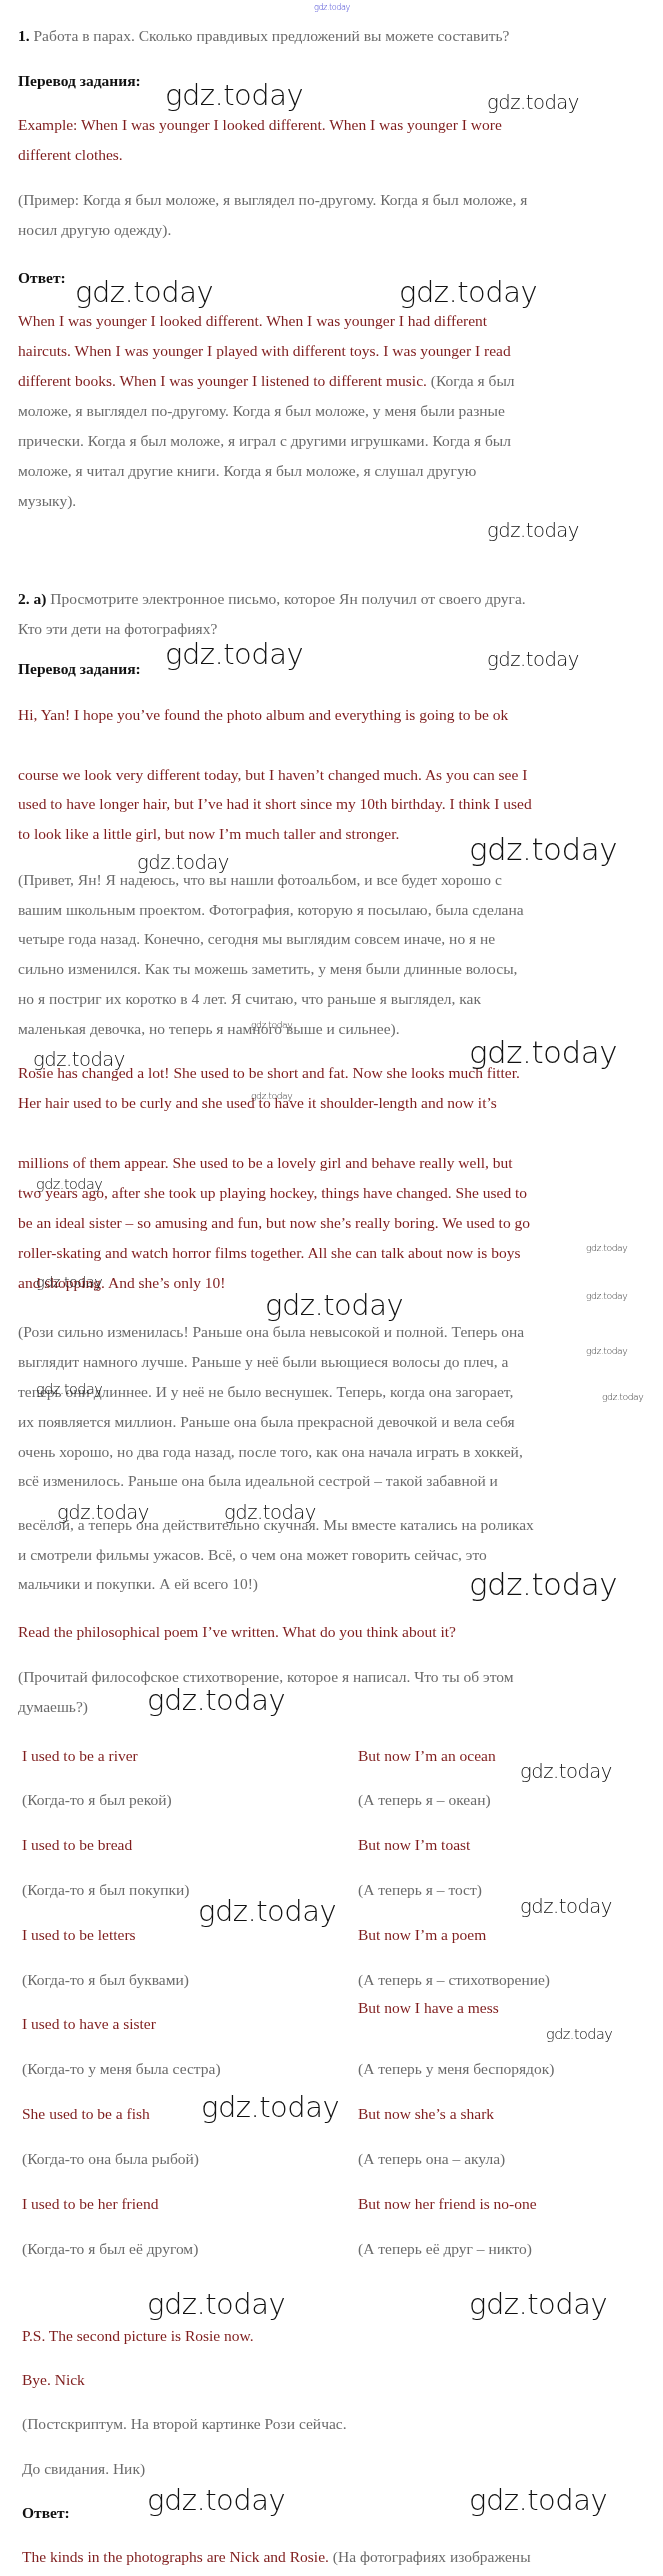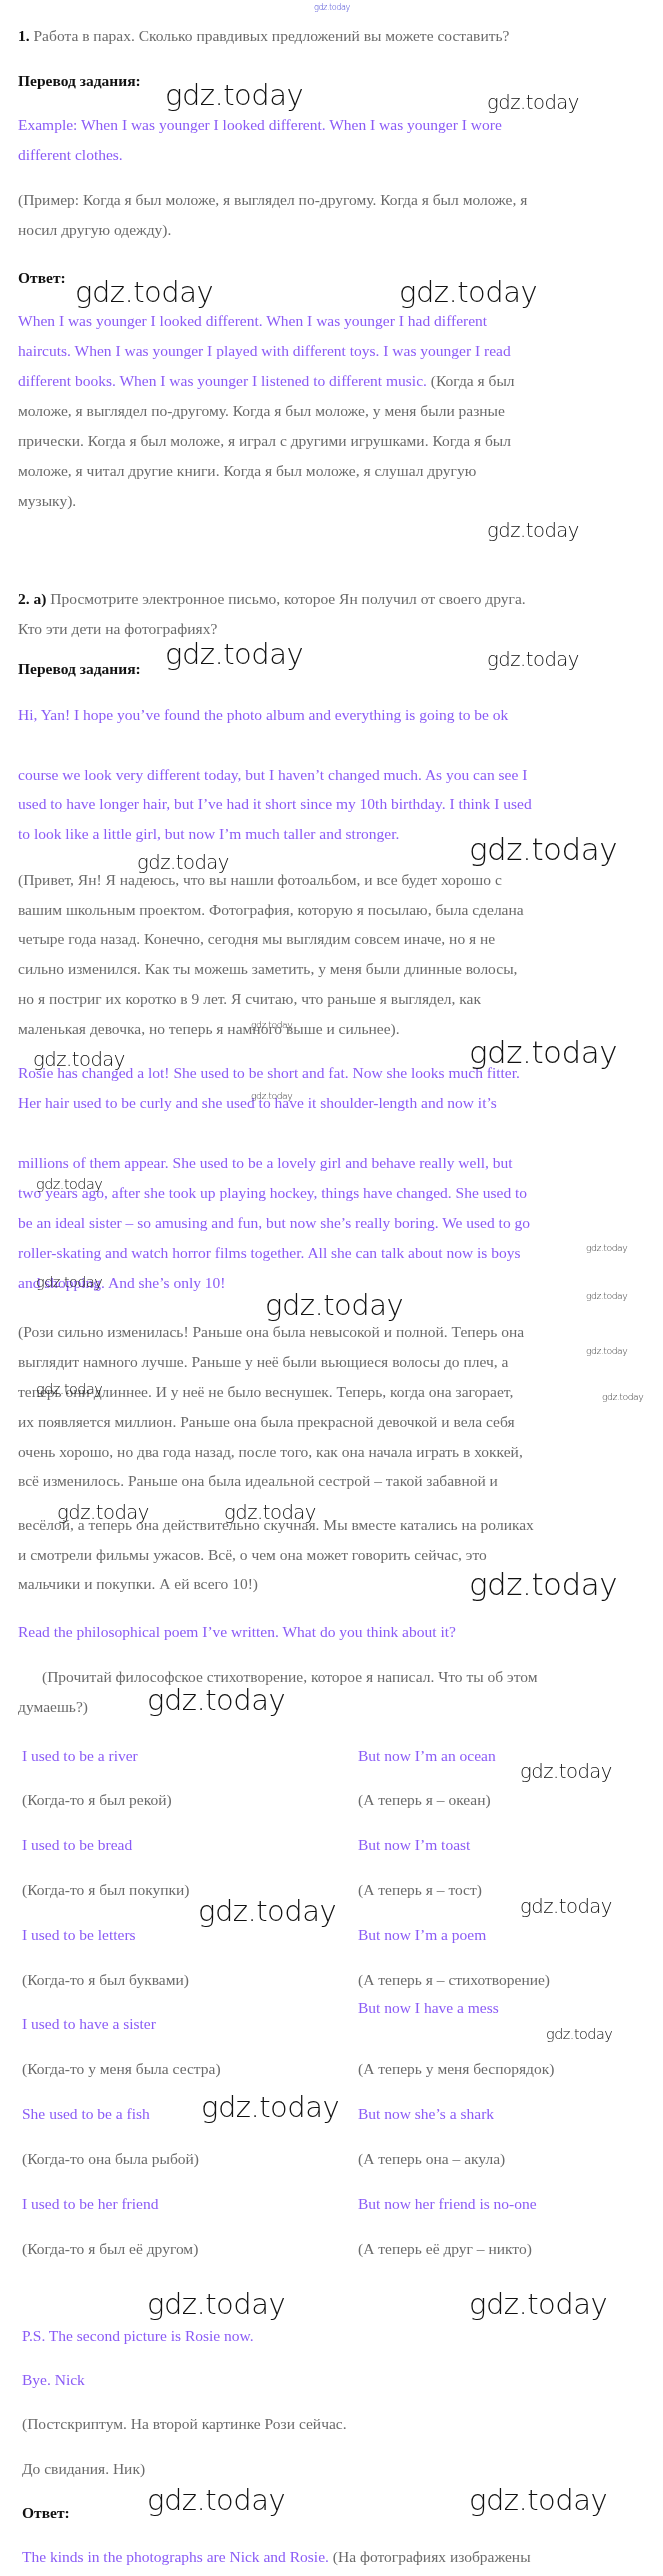--- a/index.html
+++ b/index.html
@@ -1,21 +1,21 @@
 <!DOCTYPE html>
 <html style="font-size:8.2px"><head>
 <meta charset="utf-8">
 <style>
   html, body { margin: 0; padding: 0; background: #ffffff; }
   body { width: 664px; height: 2617px; position: relative; overflow: hidden;
          font-family: "Liberation Serif", "DejaVu Serif", serif; color: #111111; }
   .page { position: absolute; left: 0; top: 0; width: 664px; height: 2617px; }
   .line { position: absolute; left: 18px; font-size: 15.5px; line-height: 18.5px; white-space: nowrap; }
   .ru { color: #6b6b6b; text-align: center; }
-  .en { color: #8b5cf6; }
+  .en { color: #7f1d1d; }
   .b { font-weight: bold; color: #111111; }
   .poem-l { left: 22px; }
   .poem-r { left: 358px; }
   .wm { position: absolute; font-family: "DejaVu Sans", sans-serif; font-weight: 200;
         color: #111111; letter-spacing: -0.5px; white-space: nowrap; line-height: 1; }
   .wm.xl { font-size: 31px; }
   .wm.lg { font-size: 29px; }
   .wm.md { font-size: 19.6px; }
   .wm.sm { font-size: 14.4px; }
   .wm.xs { font-size: 9.3px; color: #333333; }
@@ -62,21 +62,21 @@
 
   <div class="line en" style="top:706px;">Hi, Yan! I hope you’ve found the photo album and everything is going to be ok</div>
   <div class="line en" style="top:766px;">course we look very different today, but I haven’t changed much. As you can see I</div>
   <div class="line en" style="top:795px;">used to have longer hair, but I’ve had it short since my 10th birthday. I think I used</div>
   <div class="line en" style="top:825px;">to look like a little girl, but now I’m much taller and stronger.</div>
 
   <div class="line ru" style="top:871px;">(Привет, Ян! Я надеюсь, что вы нашли фотоальбом, и все будет хорошо с</div>
   <div class="line ru" style="top:901px;">вашим школьным проектом. Фотография, которую я посылаю, была сделана</div>
   <div class="line ru" style="top:930px;">четыре года назад. Конечно, сегодня мы выглядим совсем иначе, но я не</div>
   <div class="line ru" style="top:960px;">сильно изменился. Как ты можешь заметить, у меня были длинные волосы,</div>
-  <div class="line ru" style="top:990px;">но я постриг их коротко в 9 лет. Я считаю, что раньше я выглядел, как</div>
+  <div class="line ru" style="top:990px;">но я постриг их коротко в 4 лет. Я считаю, что раньше я выглядел, как</div>
   <div class="line ru" style="top:1020px;">маленькая девочка, но теперь я намного выше и сильнее).</div>
 
   <div class="line en" style="top:1064px;">Rosie has changed a lot! She used to be short and fat. Now she looks much fitter.</div>
   <div class="line en" style="top:1094px;">Her hair used to be curly and she used to have it shoulder-length and now it’s</div>
   <div class="line en" style="top:1154px;">millions of them appear. She used to be a lovely girl and behave really well, but</div>
   <div class="line en" style="top:1184px;">two years ago, after she took up playing hockey, things have changed. She used to</div>
   <div class="line en" style="top:1214px;">be an ideal sister – so amusing and fun, but now she’s really boring. We used to go</div>
   <div class="line en" style="top:1244px;">roller-skating and watch horror films together. All she can talk about now is boys</div>
   <div class="line en" style="top:1274px;">and shopping. And she’s only 10!</div>
 
@@ -84,21 +84,21 @@
   <div class="line ru" style="top:1353px;">выглядит намного лучше. Раньше у неё были вьющиеся волосы до плеч, а</div>
   <div class="line ru" style="top:1383px;">теперь они длиннее. И у неё не было веснушек. Теперь, когда она загорает,</div>
   <div class="line ru" style="top:1413px;">их появляется миллион. Раньше она была прекрасной девочкой и вела себя</div>
   <div class="line ru" style="top:1443px;">очень хорошо, но два года назад, после того, как она начала играть в хоккей,</div>
   <div class="line ru" style="top:1472px;">всё изменилось. Раньше она была идеальной сестрой – такой забавной и</div>
   <div class="line ru" style="top:1516px;">весёлой, а теперь она действительно скучная. Мы вместе катались на роликах</div>
   <div class="line ru" style="top:1546px;">и смотрели фильмы ужасов. Всё, о чем она может говорить сейчас, это</div>
   <div class="line ru" style="top:1575px;">мальчики и покупки. А ей всего 10!)</div>
 
   <div class="line en" style="top:1623px;">Read the philosophical poem I’ve written. What do you think about it?</div>
-  <div class="line ru" style="top:1668px;margin-left:24px;">(Прочитай философское стихотворение, которое я написал. Что ты об этом</div>
+  <div class="line ru" style="top:1668px;">(Прочитай философское стихотворение, которое я написал. Что ты об этом</div>
   <div class="line ru" style="top:1698px;">думаешь?)</div>
 
   <div class="line en poem-l" style="top:1747px;">I used to be a river</div>
   <div class="line en poem-r" style="top:1747px;">But now I’m an ocean</div>
   <div class="line ru poem-l" style="top:1791px;">(Когда-то я был рекой)</div>
   <div class="line ru poem-r" style="top:1791px;">(А теперь я – океан)</div>
 
   <div class="line en poem-l" style="top:1836px;">I used to be bread</div>
   <div class="line en poem-r" style="top:1836px;">But now I’m toast</div>
   <div class="line ru poem-l" style="top:1881px;">(Когда-то я был покупки)</div>

